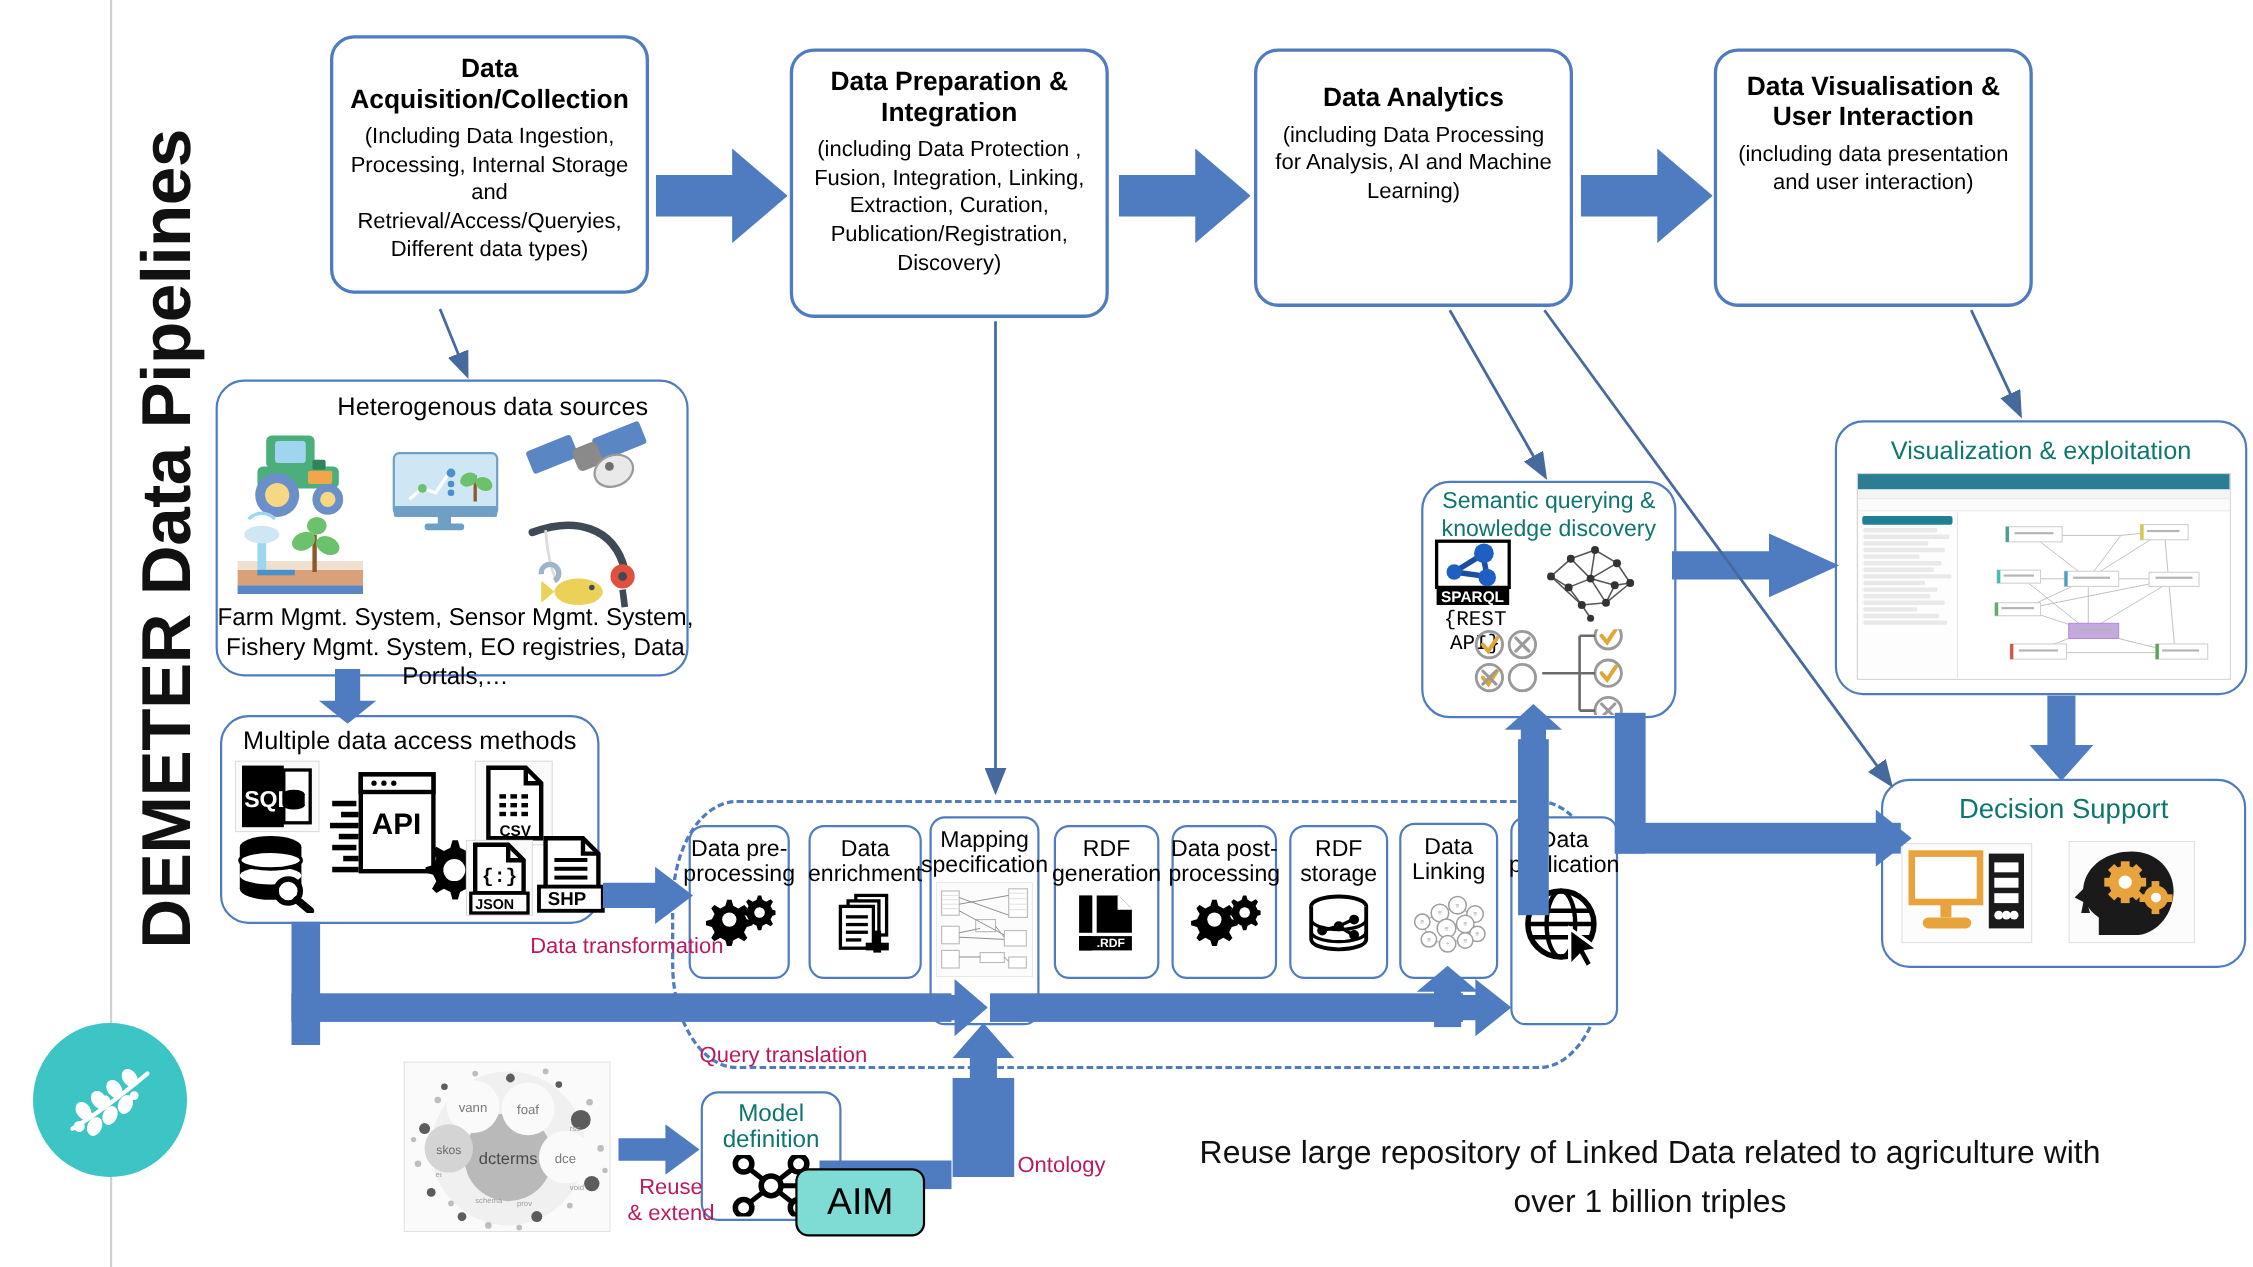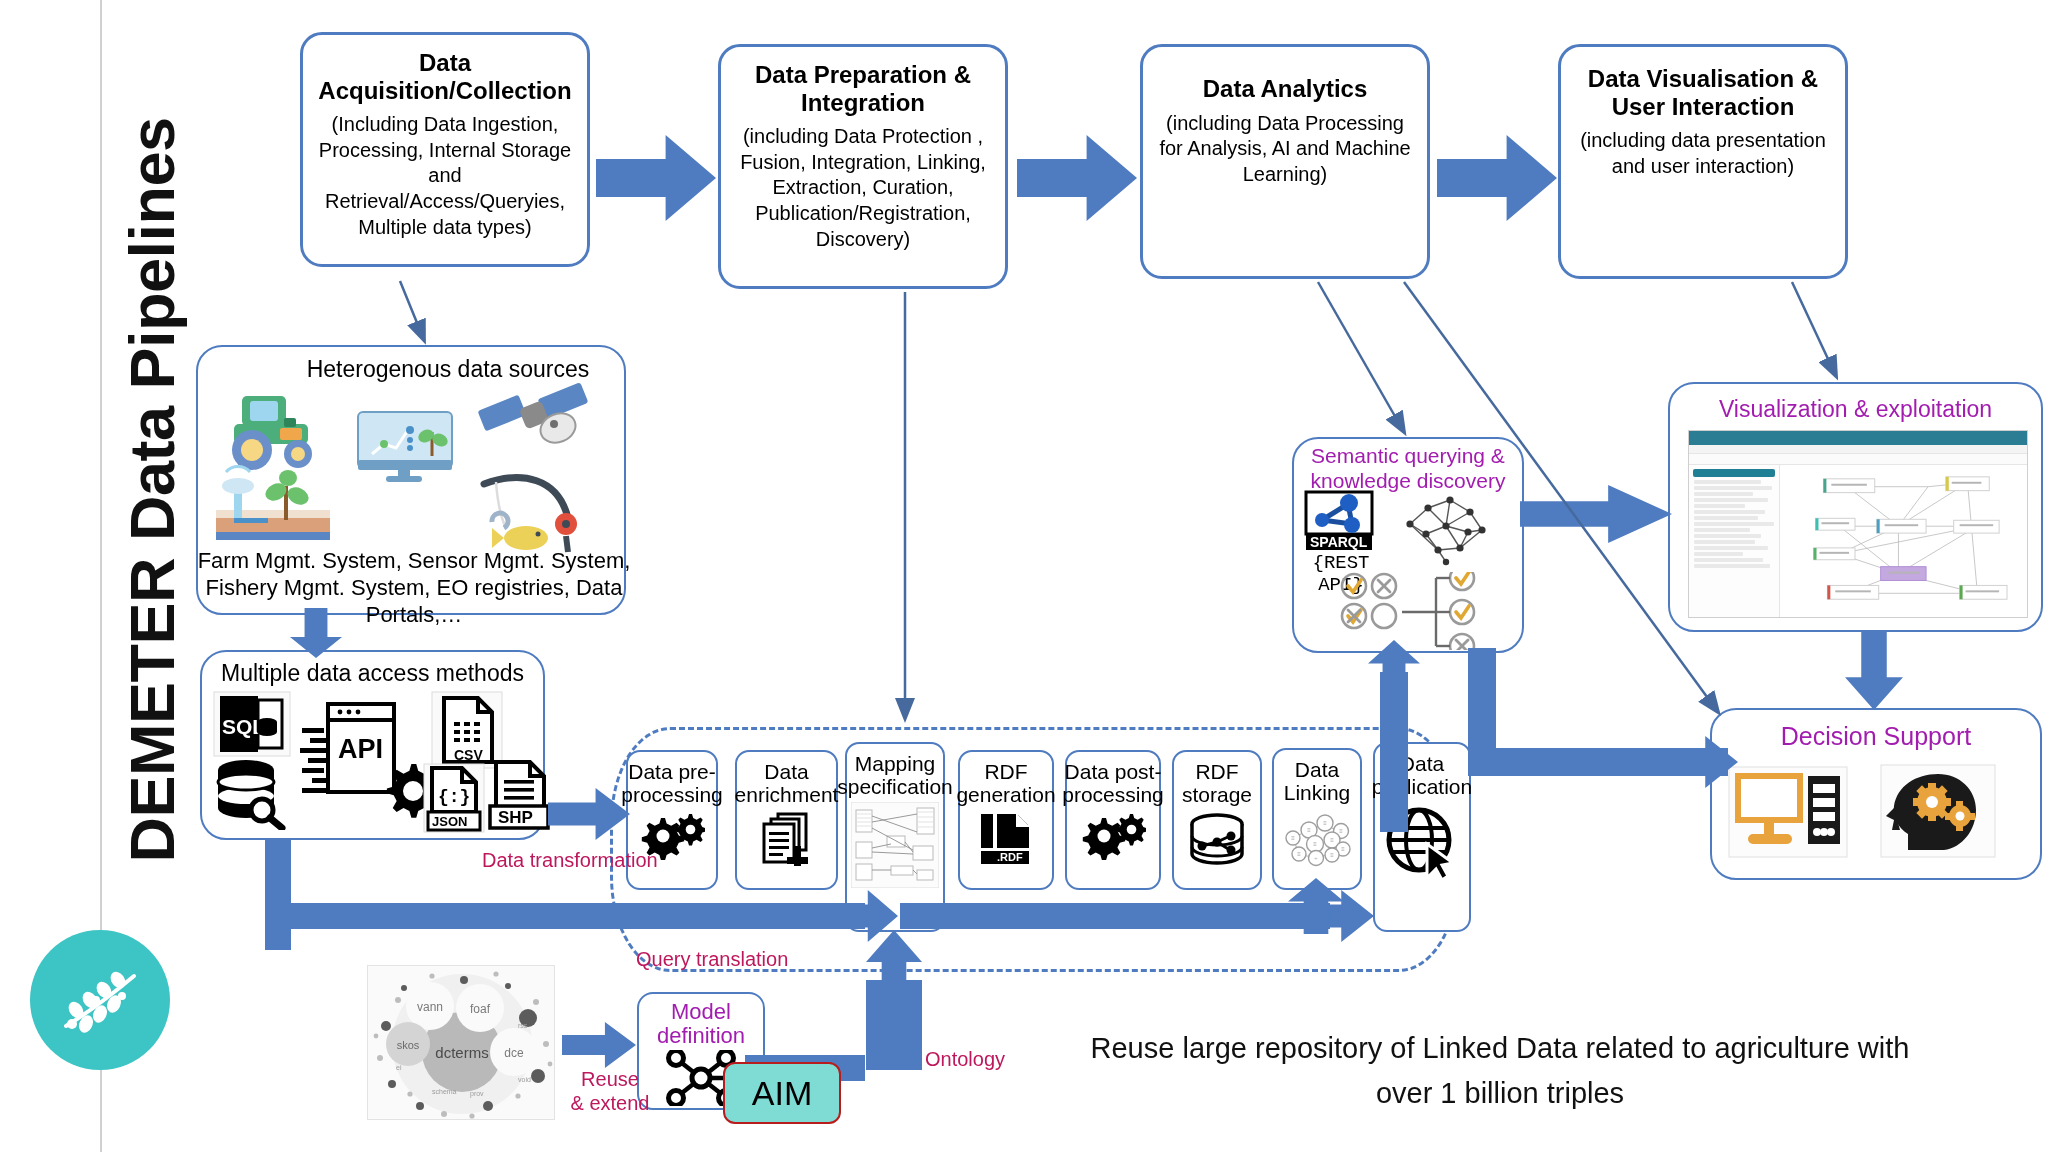--- a/index.html
+++ b/index.html
@@ -50,21 +50,21 @@
     font-weight: bold;
     text-align: center;
     color: #000;
   }
   .box-sub {
     text-align: center;
     color: #000;
   }
   .plain-title {
     text-align: center;
-    color: #a21caf;
+    color: #0f766e;
   }
 
   
   .stage-box { width: 290px; }
   .stage-box .box-title { font-size: 24px; line-height: 1.15; padding: 14px 8px 0; }
   .stage-box .box-sub   { font-size: 20px; line-height: 1.28; padding: 8px 10px 10px; }
 
   
   .barrow {
     position: absolute;
@@ -109,21 +109,21 @@
   
   .panel { position: absolute; background: #fafafa; border: 1px solid #e3e3e3; }
 
   .caption-s { position: absolute; font-size: 20px; color: #be185d; }
   .note-big  { position: absolute; font-size: 29px; line-height: 1.55; text-align: center; color: #111; }
 
   
   .aim-chip {
     position: absolute;
     background: #7fdcd4;
-    border: 2px solid #b91c1c;
+    border: 2px solid #000000;
     border-radius: 12px;
     display:flex; align-items:center; justify-content:center;
     font-size: 34px; color:#000;
   }
 
   .srcbox-title { position:absolute; font-size: 23px; text-align:center; color:#000; }
   .srcbox-foot  { position:absolute; font-size: 22px; line-height:1.22; text-align:center; color:#000; }
 
   
   .mock { position:absolute; background:#fff; border:1px solid #cfcfcf; overflow:hidden; }
@@ -156,21 +156,21 @@
         <circle cx="20" cy="72" r="5"></circle>
         <circle cx="44" cy="48" r="4"></circle>
         <circle cx="70" cy="44" r="4"></circle>
       </g>
     </svg>
   </div>
 
   <div class="rbox stage-box" style="left:300px; top:32px; height:235px;">
     <div class="box-title" style="white-space:pre-line">Data
 Acquisition/Collection</div>
-    <div class="box-sub">(Including Data Ingestion, Processing, Internal Storage and Retrieval/Access/Queryies, Multiple data types)</div>
+    <div class="box-sub">(Including Data Ingestion, Processing, Internal Storage and Retrieval/Access/Queryies, Different data types)</div>
   </div>
 
   <div class="rbox stage-box" style="left:718px; top:44px; height:245px;">
     <div class="box-title">Data Preparation &amp; Integration</div>
     <div class="box-sub">(including Data Protection , Fusion, Integration, Linking, Extraction, Curation, Publication/Registration, Discovery)</div>
   </div>
 
   <div class="rbox stage-box" style="left:1140px; top:44px; height:235px;">
     <div class="box-title" style="padding-top:28px">Data Analytics</div>
     <div class="box-sub">(including Data Processing for Analysis, AI and Machine Learning)</div>

